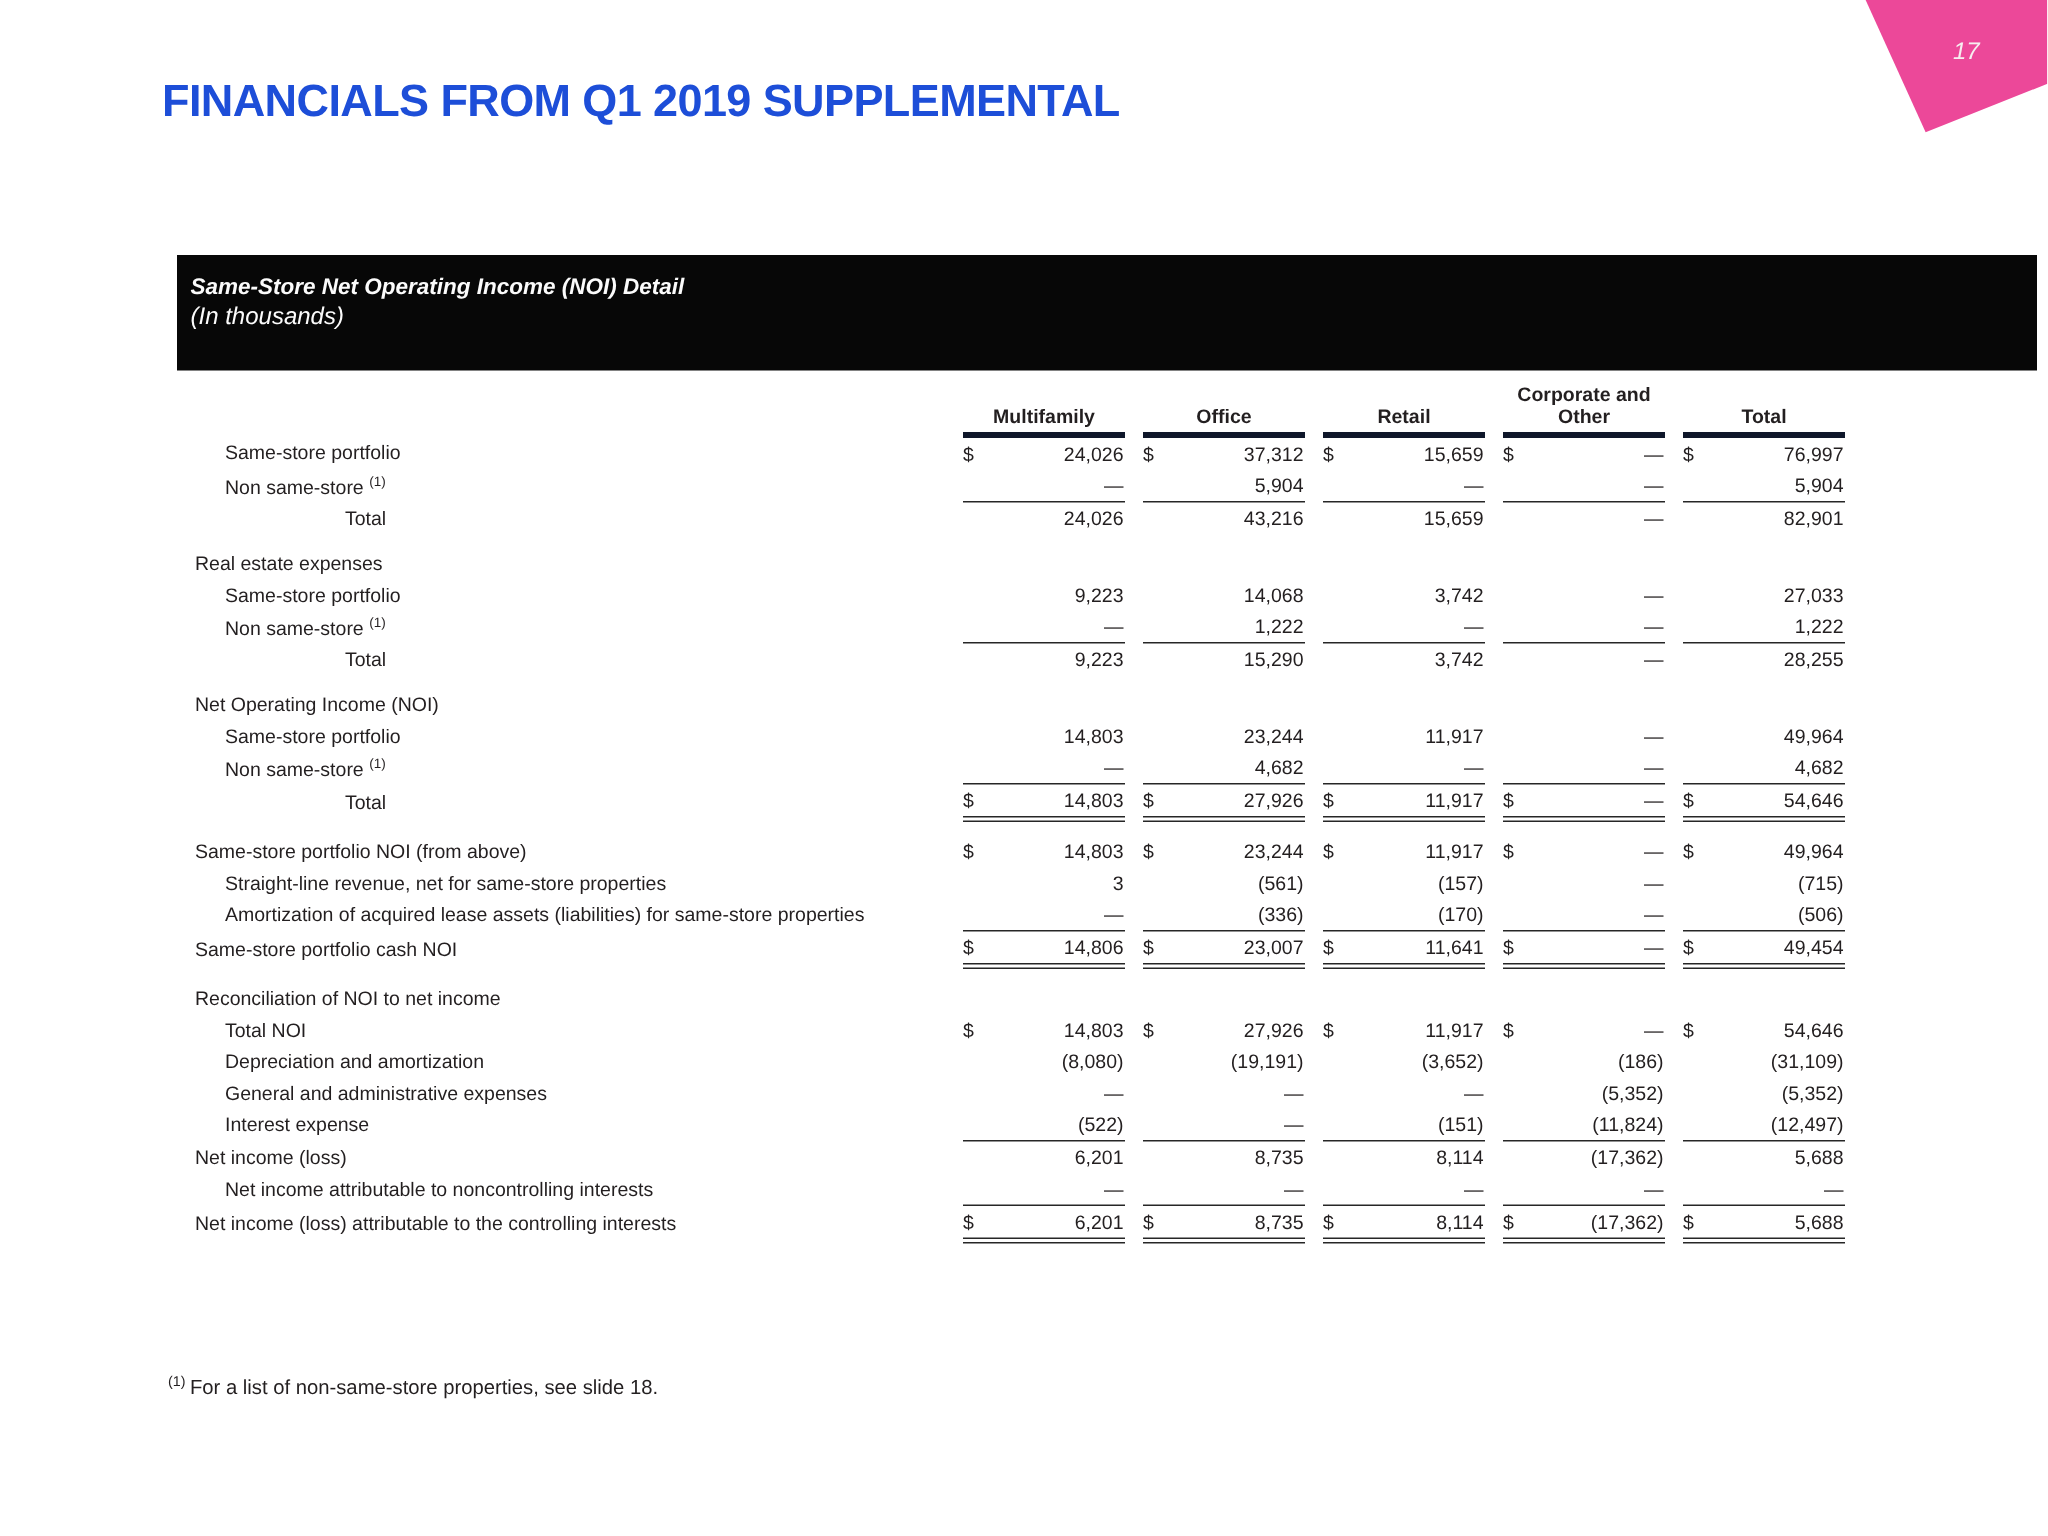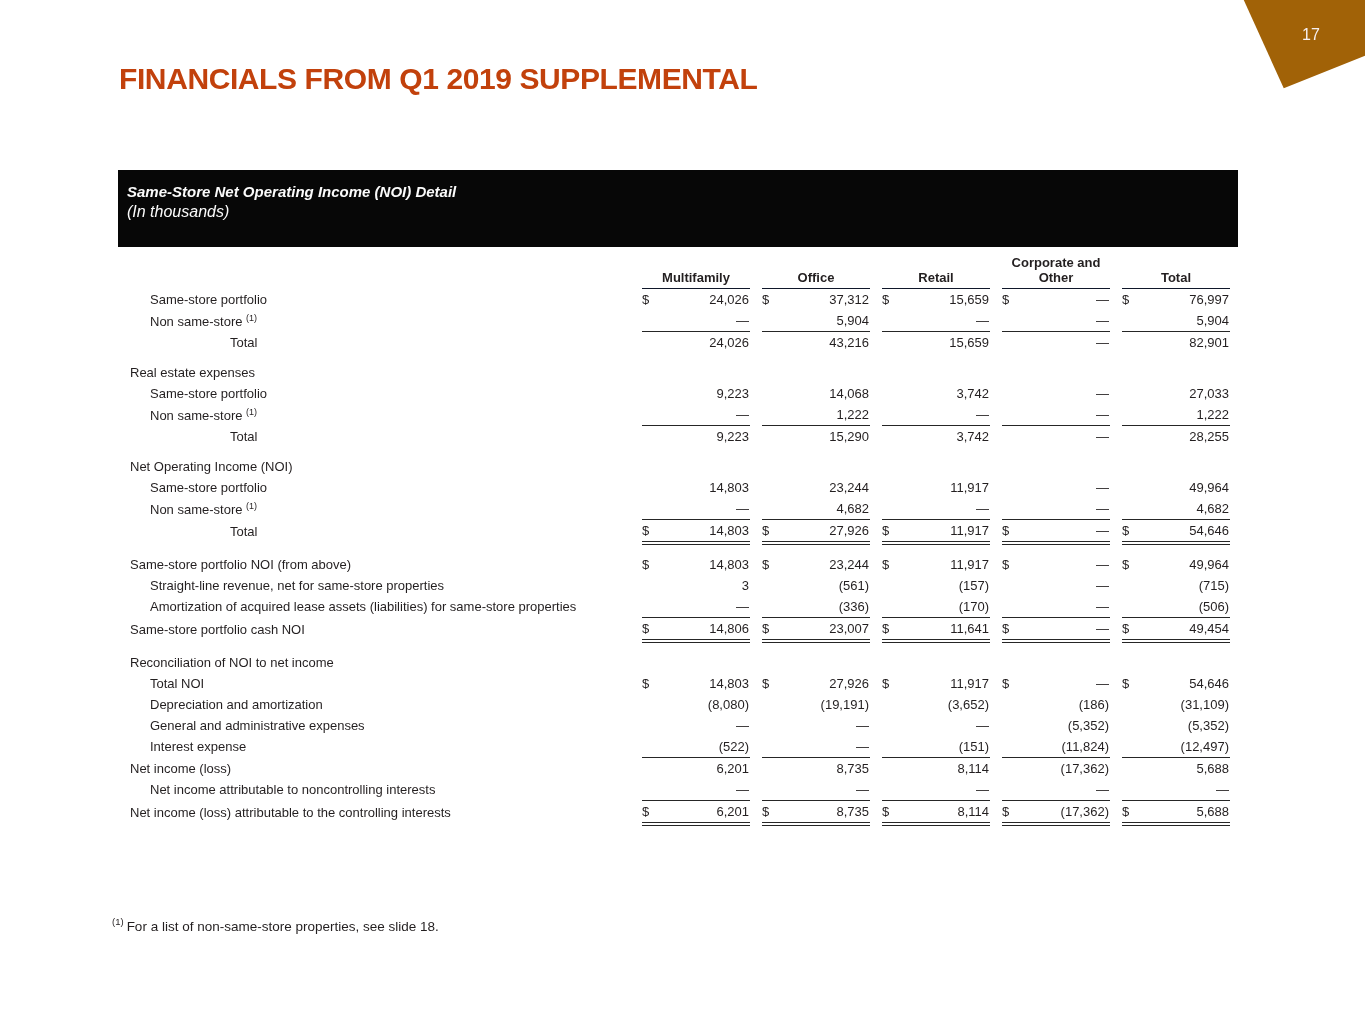--- a/index.html
+++ b/index.html
@@ -9,38 +9,39 @@
     font-family: "Liberation Sans", sans-serif;
     color: #231f20;
     position: relative;
     overflow: hidden;
   }
 
   
   .corner {
     position: absolute; left: 1240px; top: 0;
     width: 125px; height: 90px;
-    background: #a16207;
+    background: #ec4899;
     clip-path: polygon(3% 0, 100% 0, 100% 62%, 35% 98%);
+    font-style: italic;
   }
   .page-num {
     position: absolute; left: 62px; top: 26px;
     color: #f6eff0; font-size: 16px;
   }
 
   .slide-title {
-    position: absolute; left: 103px; top: 46px; margin: 16px;
+    position: absolute; left: 103px; top: 46px; margin: 5px;
     font-size: 30px; font-weight: bold; letter-spacing: -0.4px;
-    color: #c2410c; white-space: nowrap;
+    color: #1d4ed8; white-space: nowrap;
   }
 
   
   .bar {
     position: absolute; left: 118px; top: 170px;
-    width: 1120px; height: 77px;
+    width: 1240px; height: 77px;
     background: #070707; color: #fbfbfb;
     box-sizing: border-box; padding: 13px 0 0 9px;
   }
   .bar-title { font-size: 15px; font-weight: bold; font-style: italic; }
   .bar-sub   { font-size: 16px; font-style: italic; margin-top: 3px; }
 
   
   table.fin {
     position: absolute; left: 130px; top: 256px;
     border-collapse: collapse; table-layout: fixed;
@@ -48,21 +49,21 @@
   }
   col.c-label { width: 512px; }
   col.c-d     { width: 20px; }
   col.c-v     { width: 88px; }
   col.c-gap   { width: 12px; }
 
   th { padding: 0; font-weight: bold; }
   .period-cell { text-align: center; padding-bottom: 7px; font-size: 13px; }
   .colhead {
     text-align: center; vertical-align: bottom;
-    border-bottom: 1px solid #0f172a;
+    border-bottom: 4px solid #0f172a;
     padding-bottom: 3px; line-height: 1.12; font-size: 13px;
   }
 
   td { height: 21px; vertical-align: middle; padding: 0; }
   td.lbl  { white-space: nowrap; }
   td.ind1 { padding-left: 20px; }
   td.ind2 { padding-left: 100px; }
   td.d { text-align: left; }
   td.v { text-align: right; padding-right: 1px; }
   td.rt { border-top: 1.5px solid #262626; }

